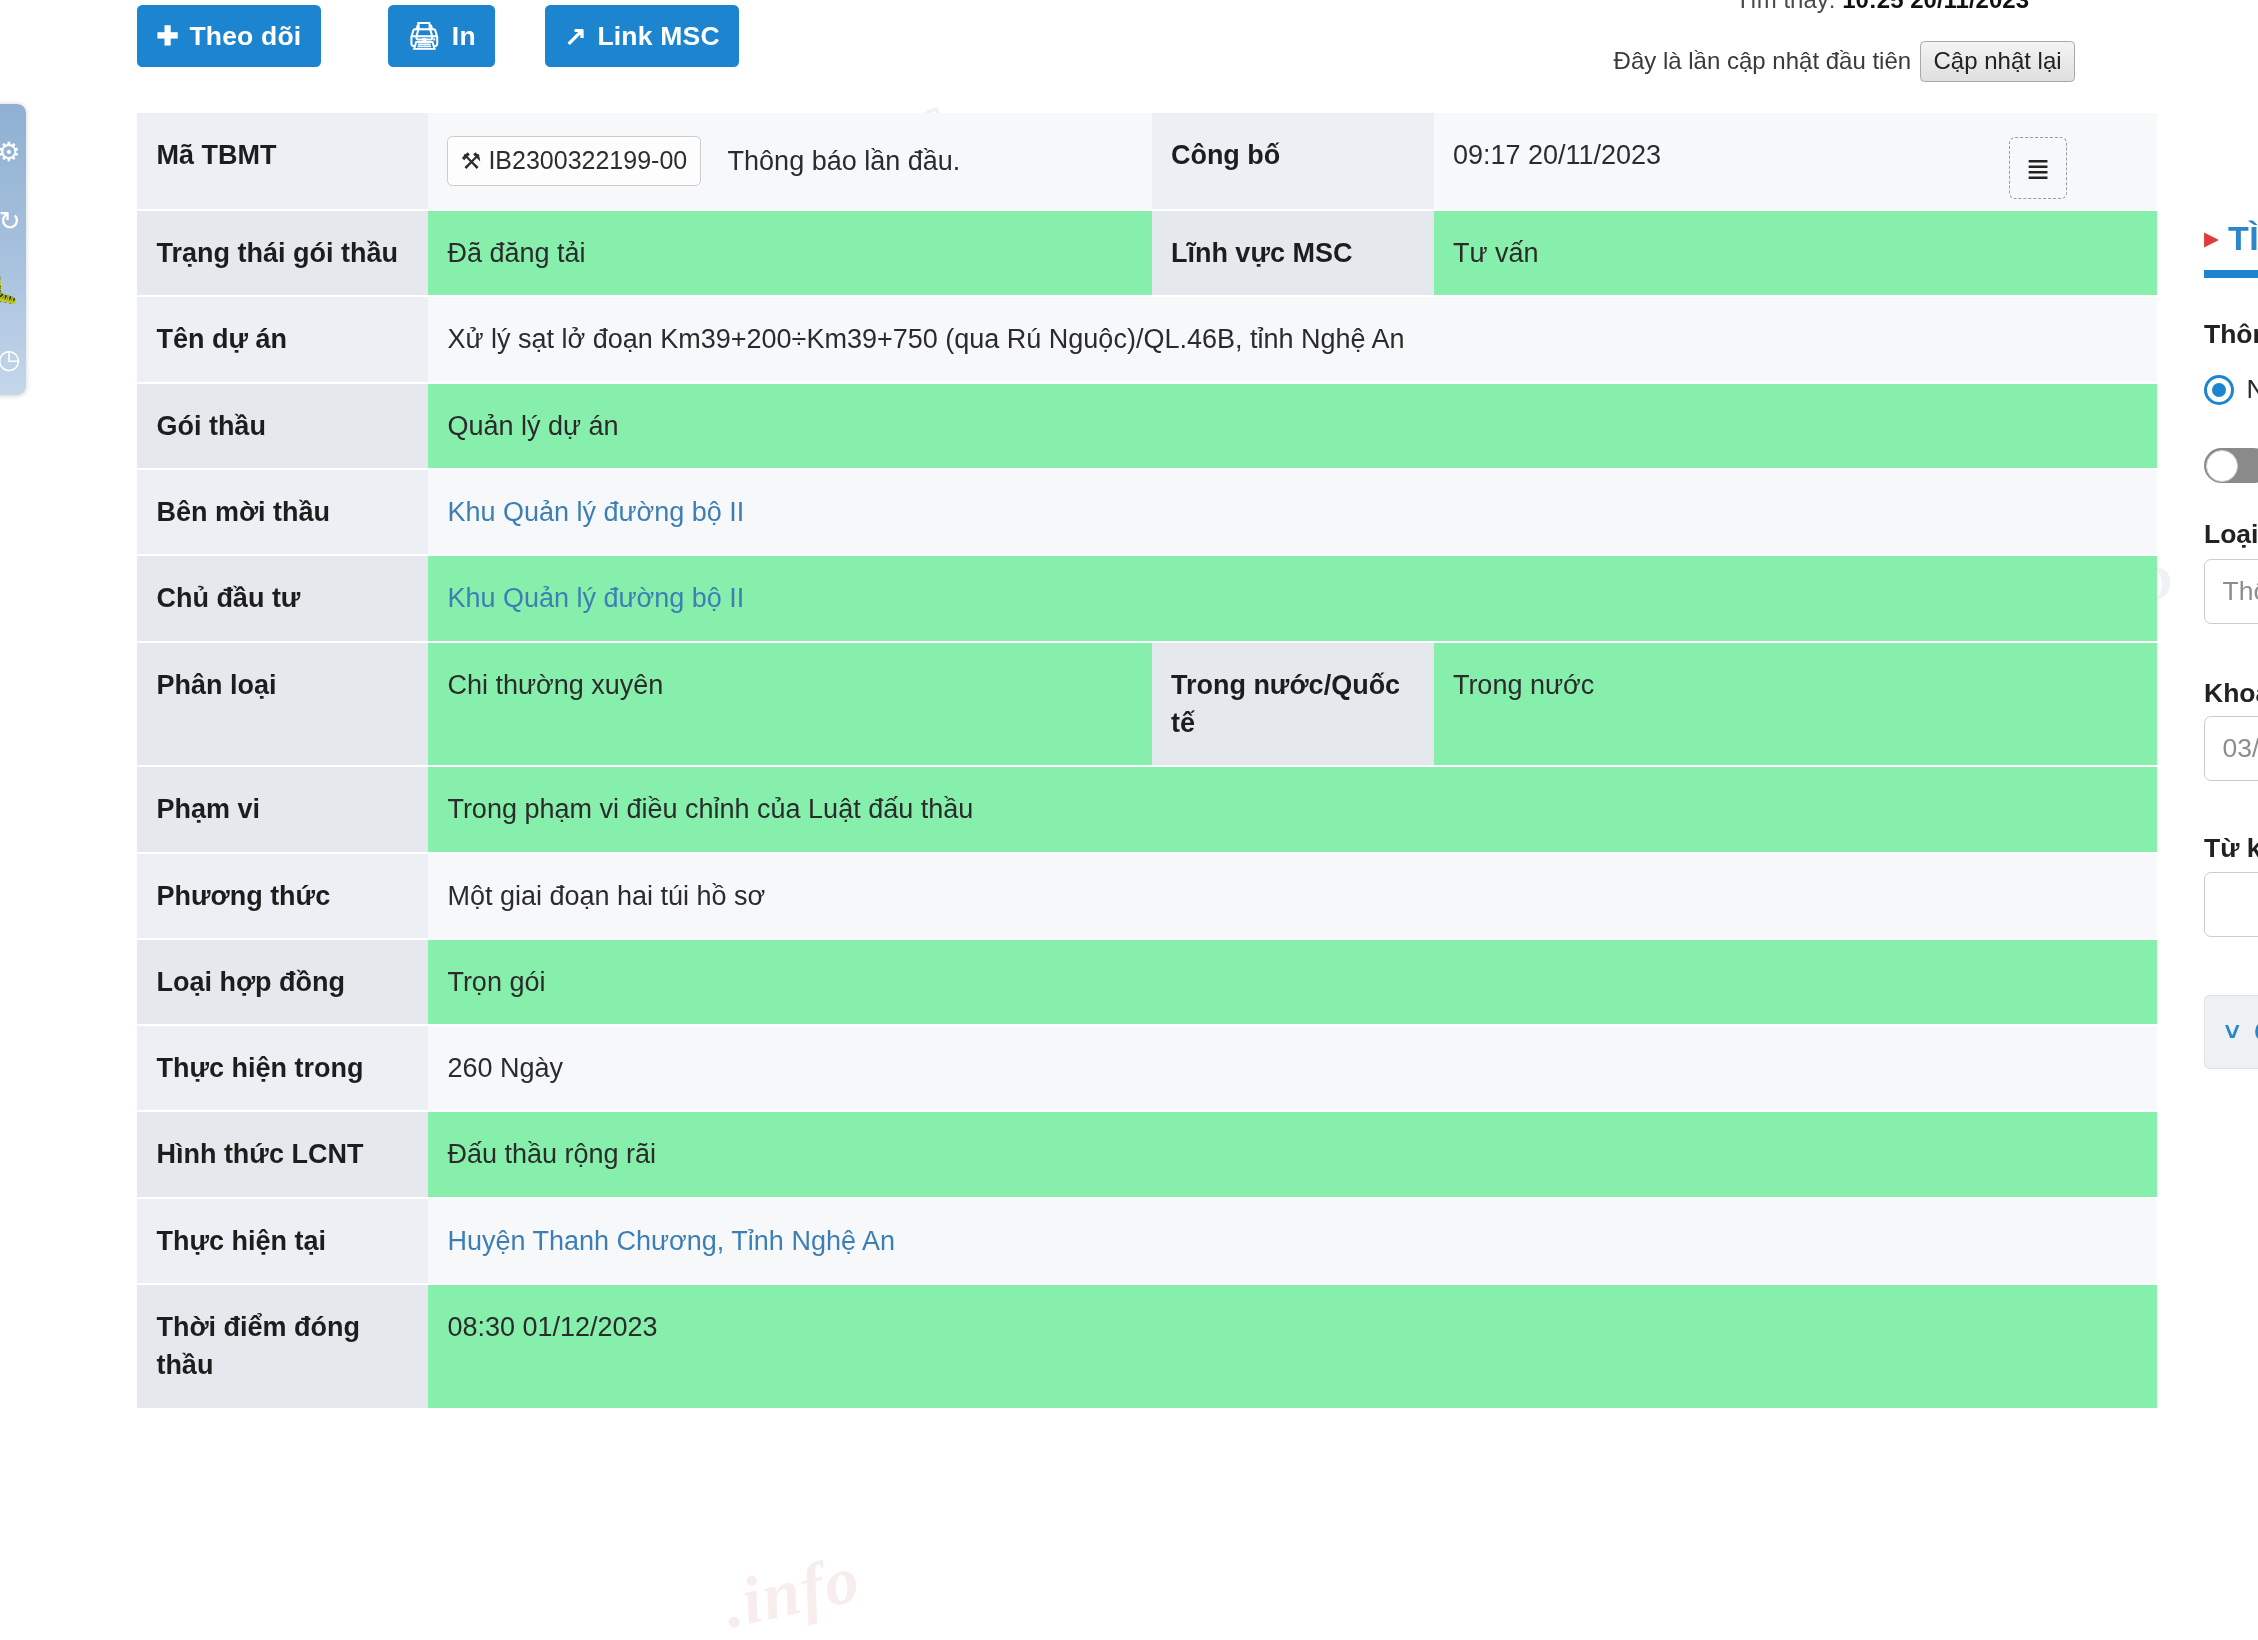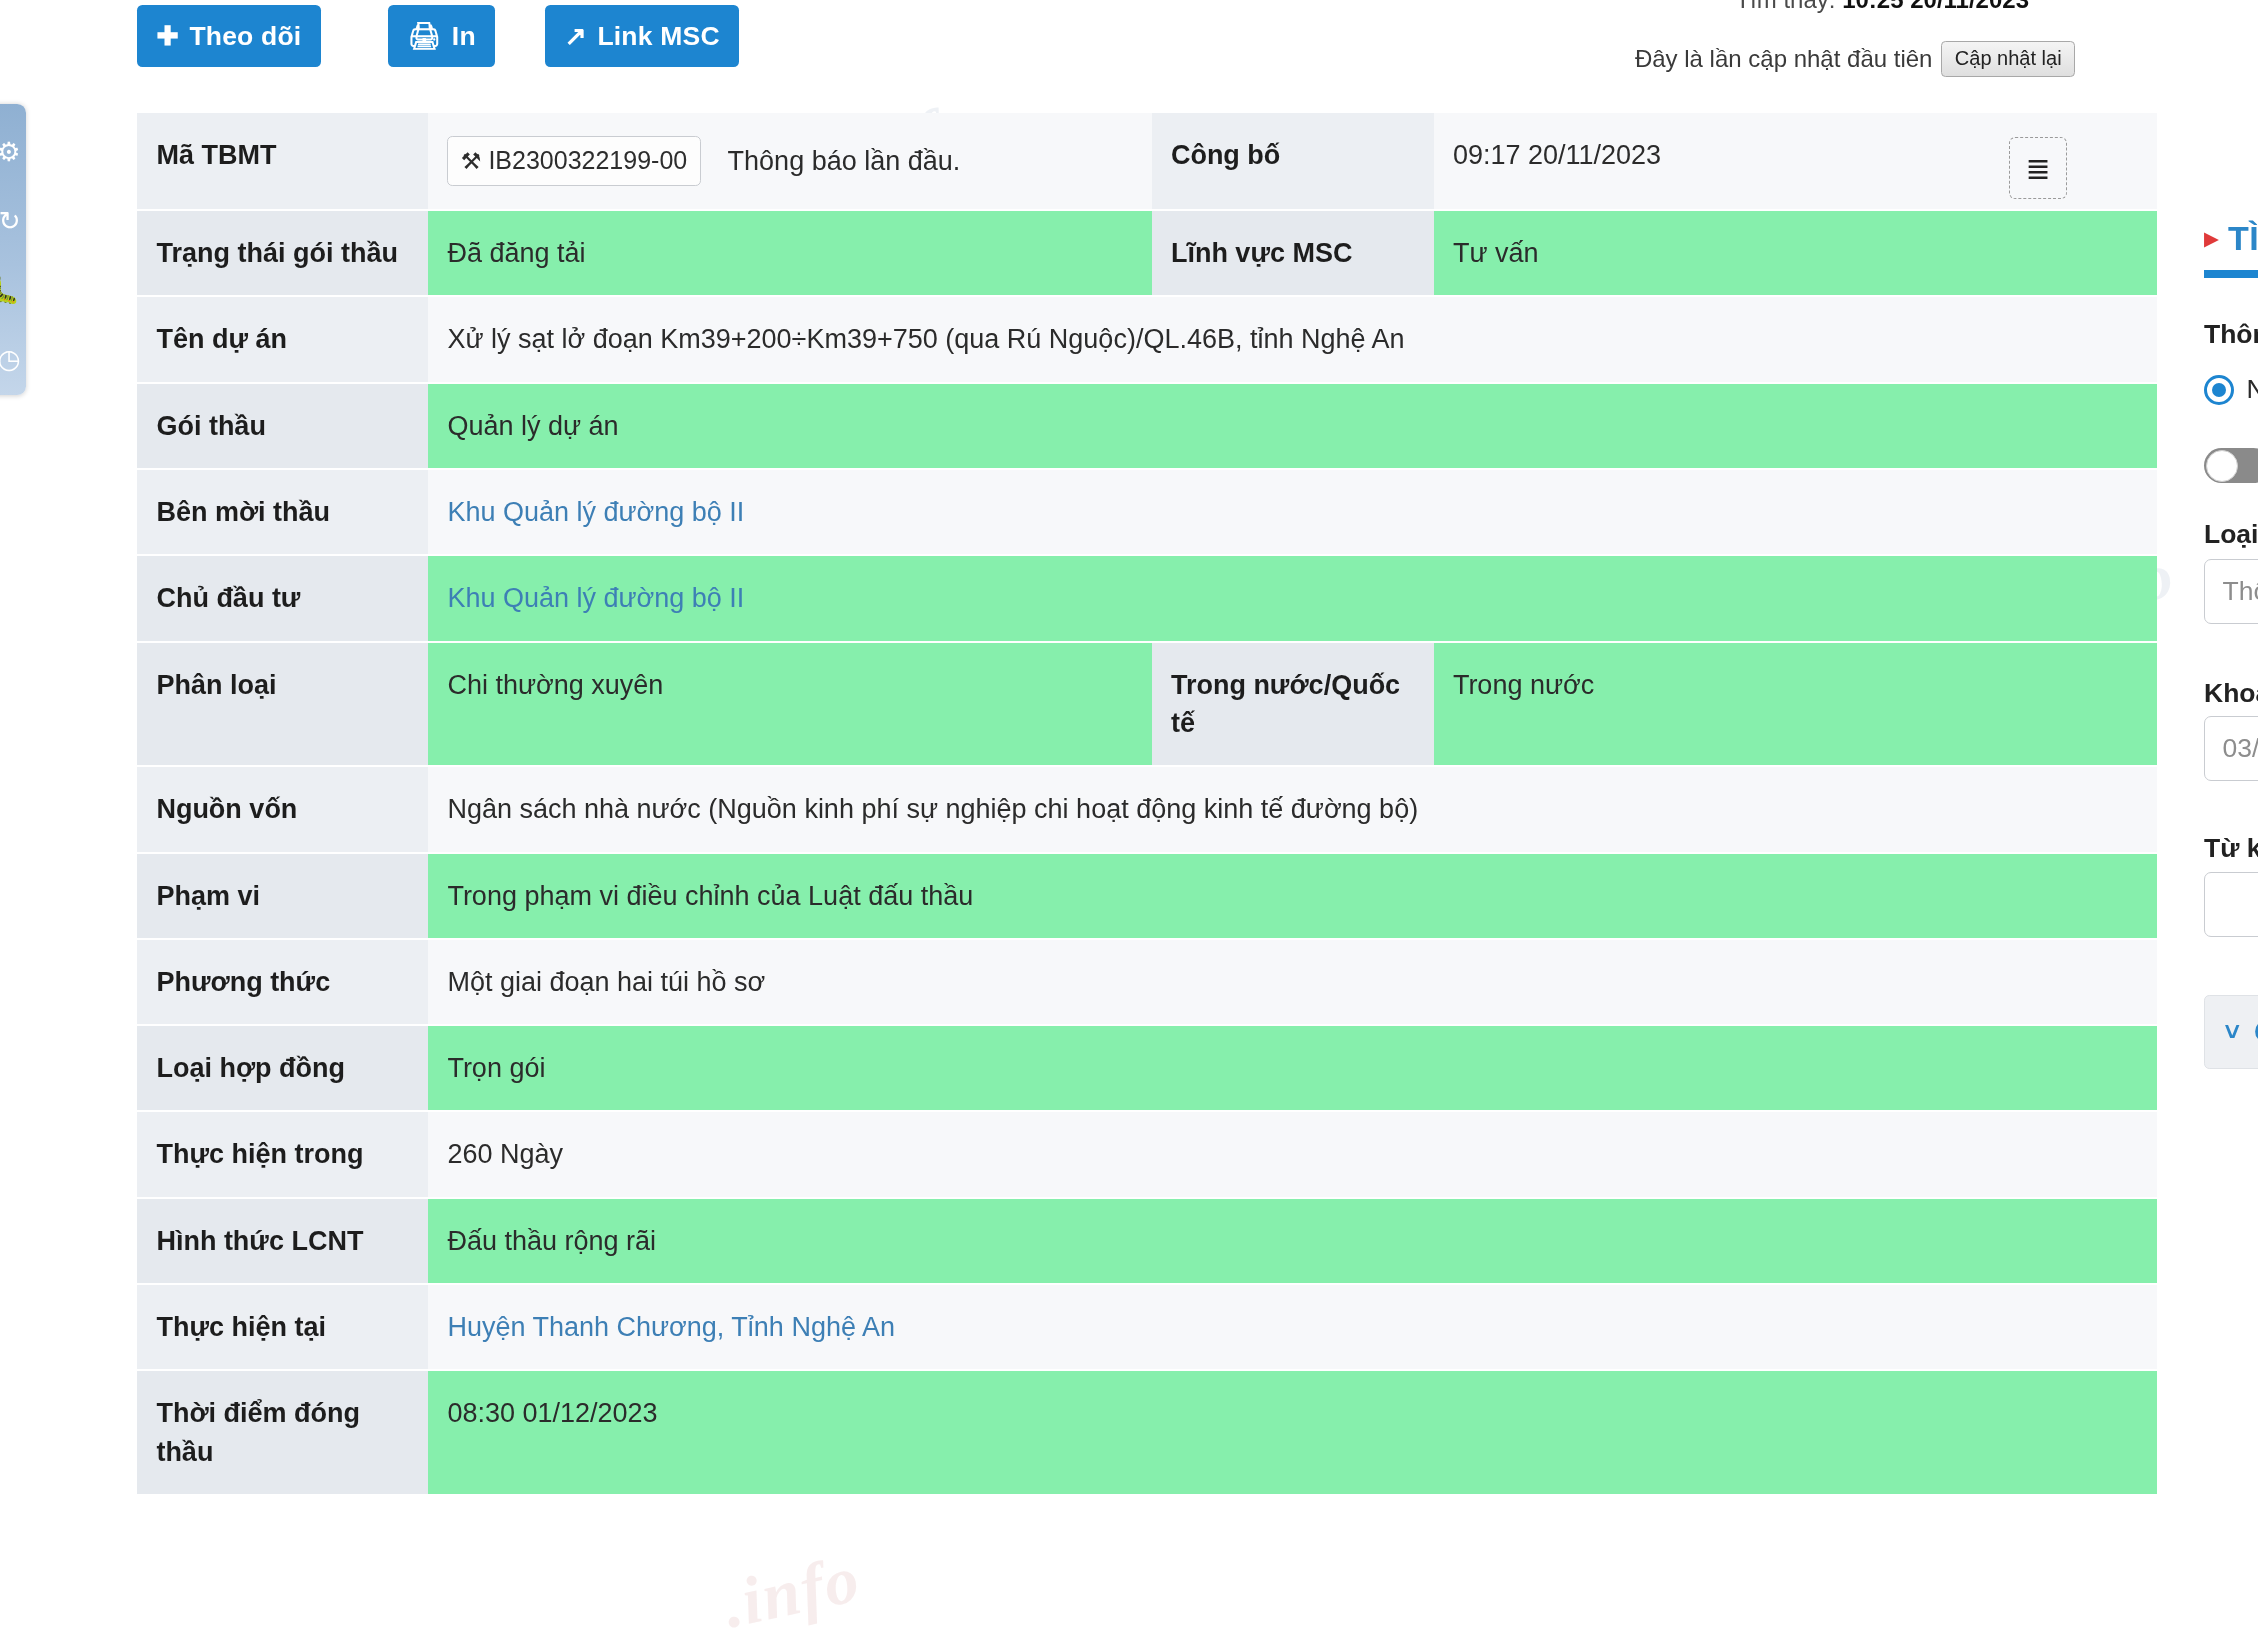--- a/index.html
+++ b/index.html
@@ -71,21 +71,21 @@
   #btn-link   { left: 545px; }
 
   
   #update-row {
     position: absolute; right: 78px; top: 41px;
     display: flex; align-items: center; gap: 9px;
     font-size: 24px; color: #3a3a3a;
     white-space: nowrap;
   }
   #btn-refresh-update {
-    font-size: 20px;
+    font-size: 24px;
     font-family: "Liberation Sans", sans-serif;
     color: #222;
     background: linear-gradient(180deg,#f4f4f4,#dfdfdf);
     border: 0.9px solid #a8a8a8;
     border-radius: 4.4px;
     padding: 5.3px 12.4px;
     cursor: pointer;
   }
   #found-line {
     position: absolute; right: 124px; top: -14px;
@@ -319,24 +319,20 @@
         <tr class="alt">
           <td class="lbl">Chủ đầu tư</td>
           <td class="val" colspan="3"><span class="lnk">Khu Quản lý đường bộ II</span></td>
         </tr>
         <tr class="alt">
           <td class="lbl">Phân loại</td>
           <td class="val"><span>Chi thường xuyên</span></td>
           <td class="lbl2">Trong nước/Quốc tế</td>
           <td class="val2">Trong nước</td>
         </tr>
-        <tr>
-          <td class="lbl">Nguồn vốn</td>
-          <td class="val" colspan="3"><span>Ngân sách nhà nước (Nguồn kinh phí sự nghiệp chi hoạt động kinh tế đường bộ)</span></td>
-        </tr>
         <tr class="alt">
           <td class="lbl">Phạm vi</td>
           <td class="val" colspan="3"><span>Trong phạm vi điều chỉnh của Luật đấu thầu</span></td>
         </tr>
         <tr>
           <td class="lbl">Phương thức</td>
           <td class="val" colspan="3"><span>Một giai đoạn hai túi hồ sơ</span></td>
         </tr>
         <tr class="alt">
           <td class="lbl">Loại hợp đồng</td>

